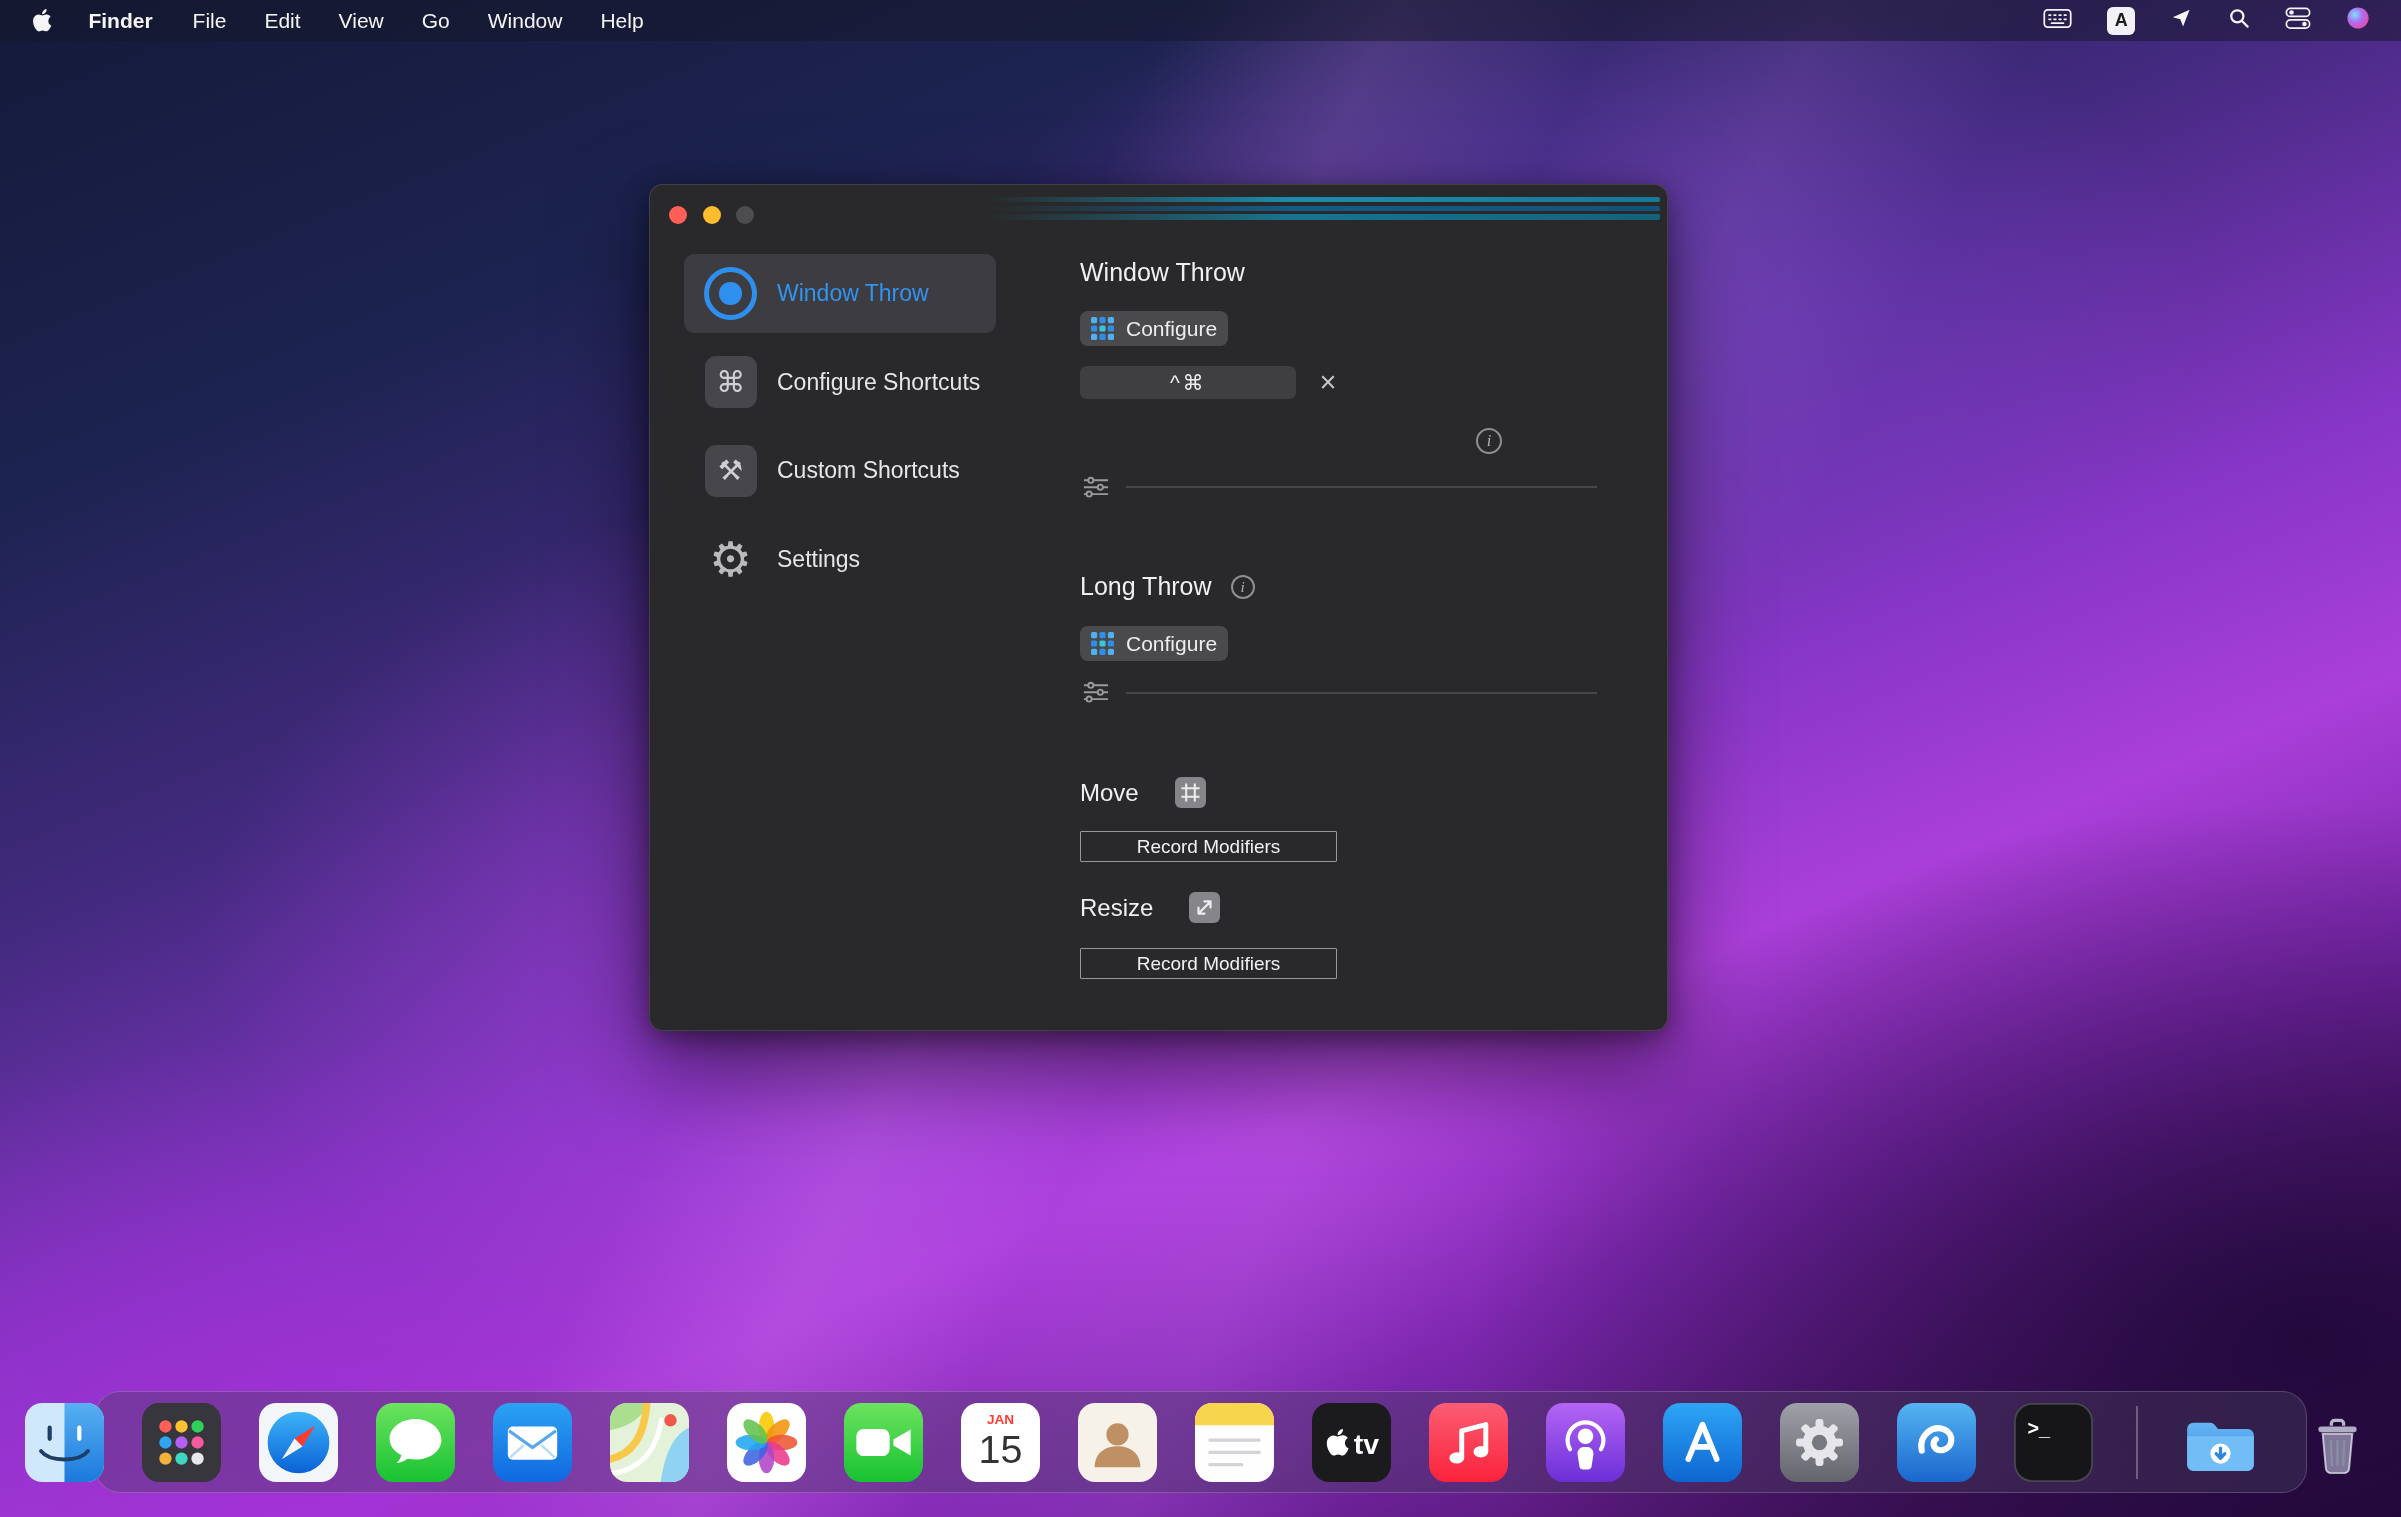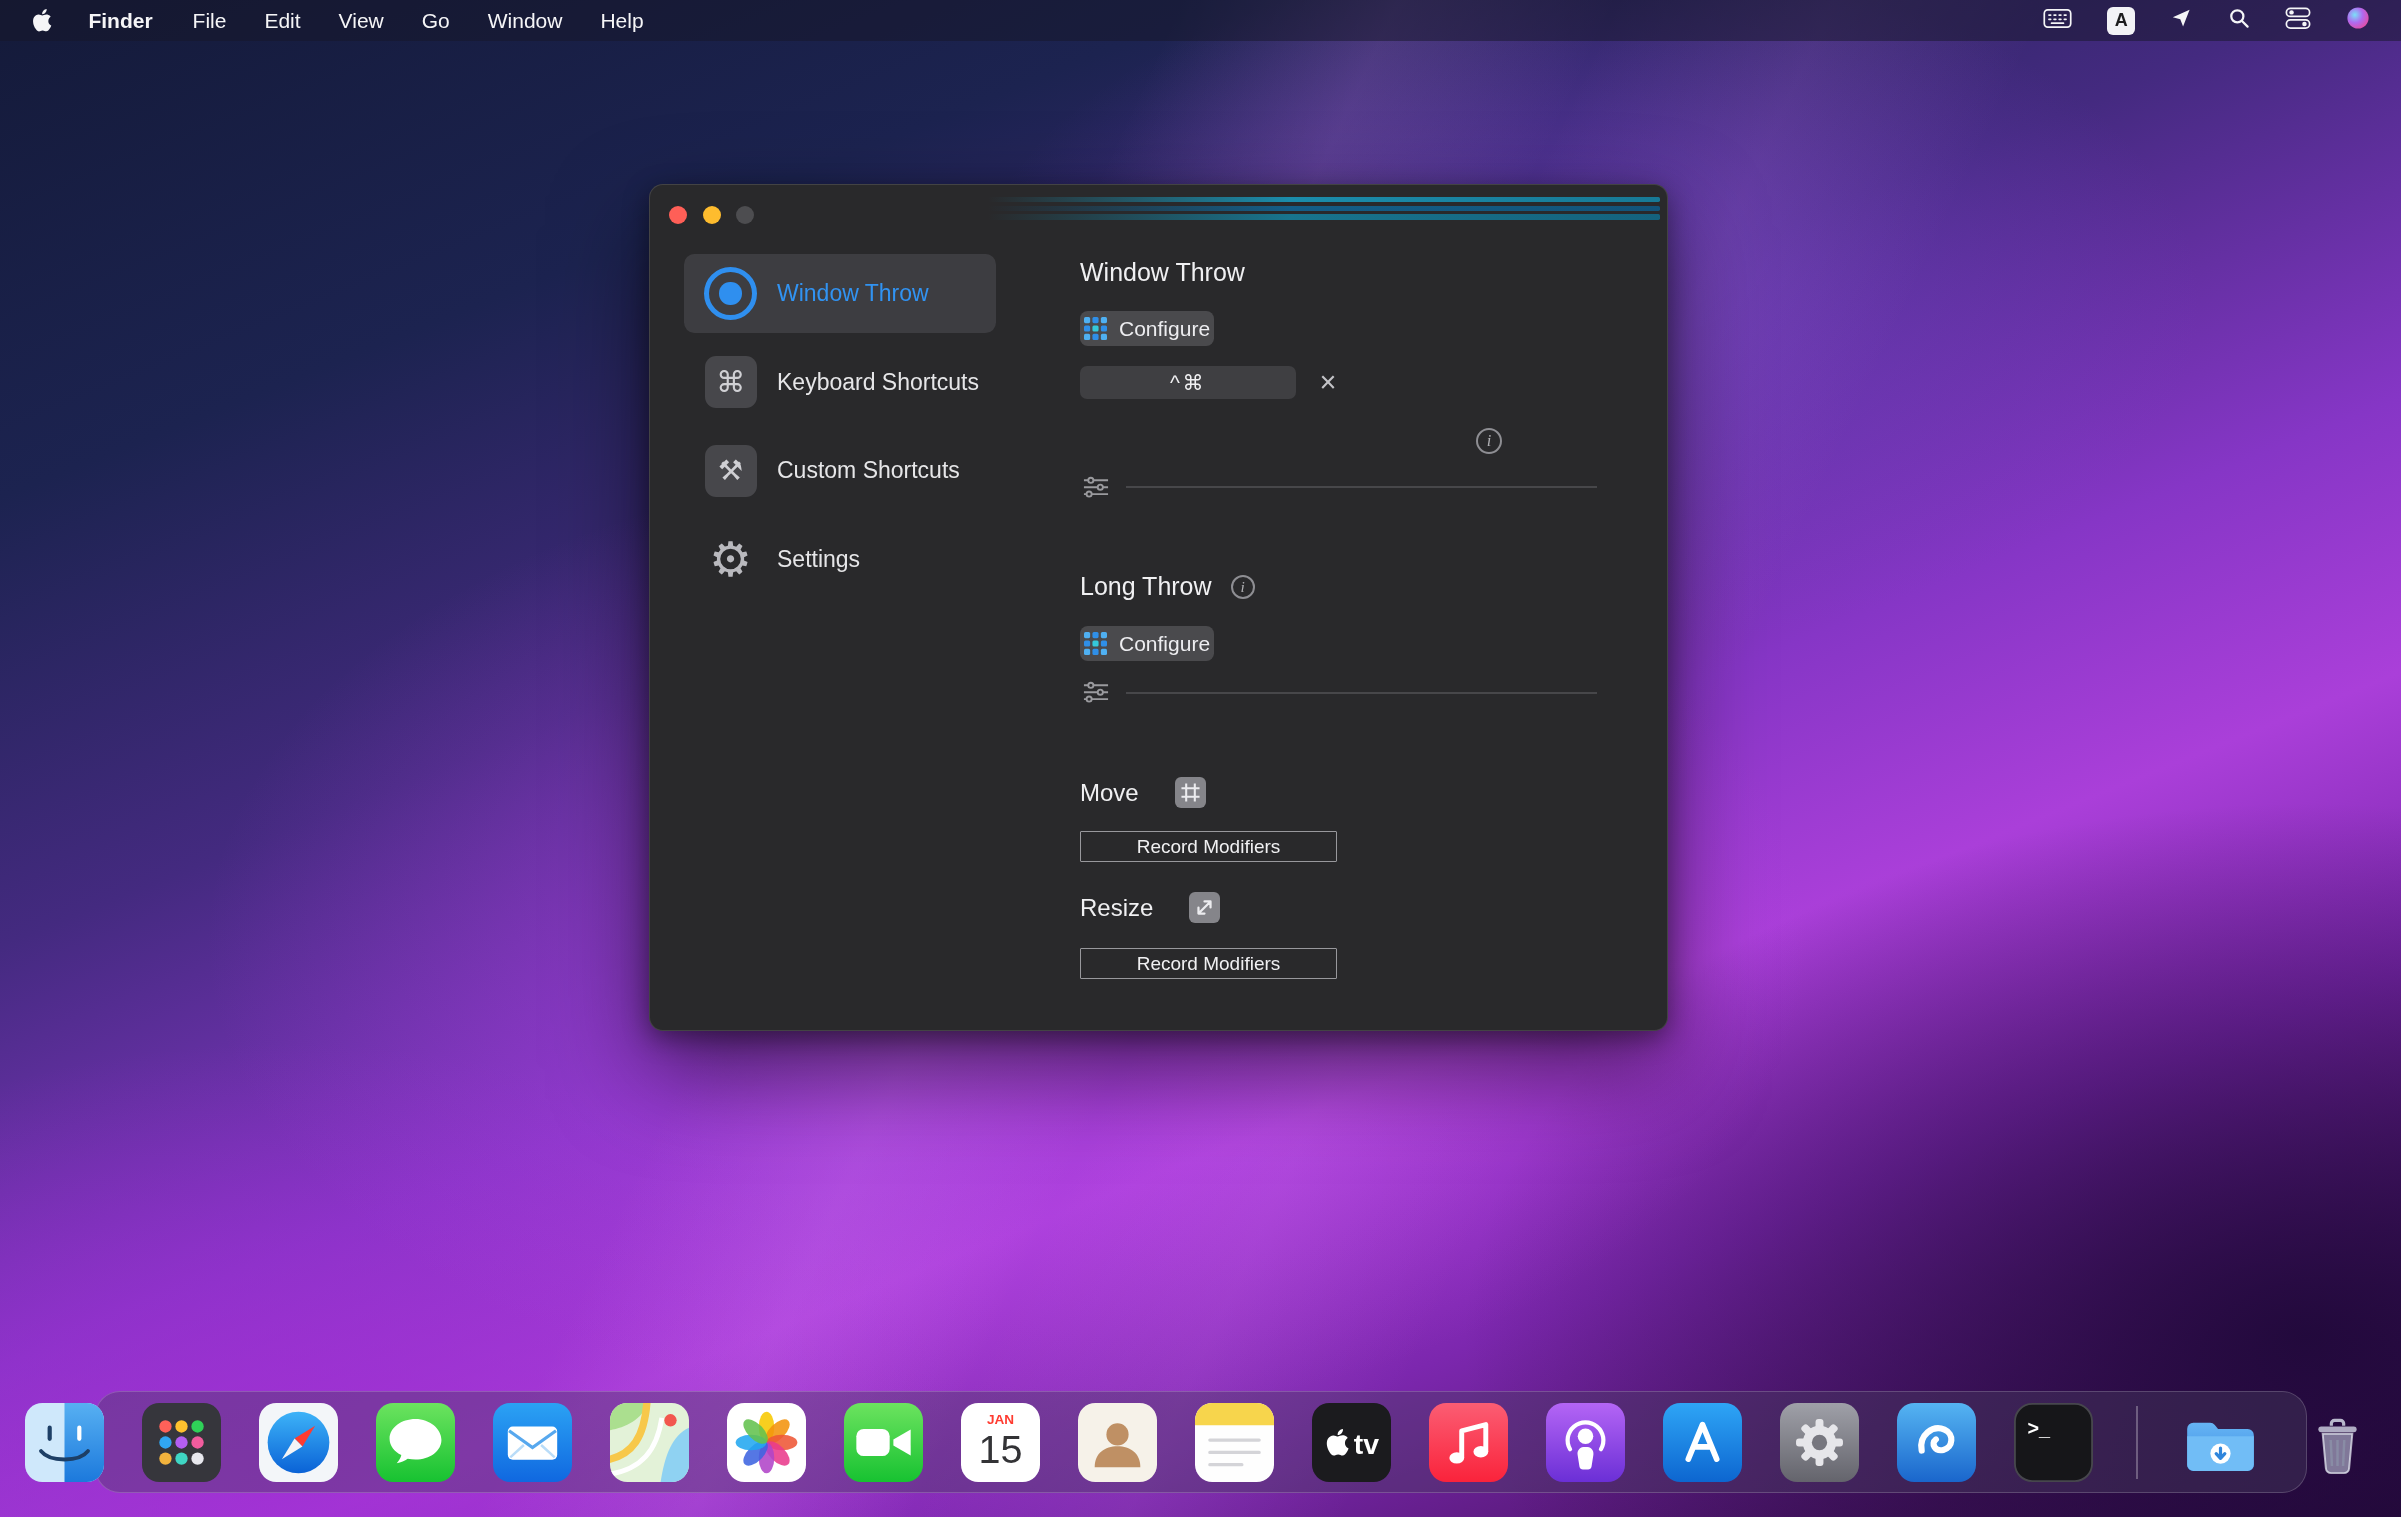--- a/index.html
+++ b/index.html
@@ -61,21 +61,21 @@
   .sb-tile{width:52px;height:52px;background:#47474b;border-radius:11.2px;display:flex;align-items:center;justify-content:center;}
   .glyph-cmd{font-size:29px;color:#d0d0d4;font-family:"DejaVu Sans",sans-serif;}
   .glyph-tools{font-size:28px;color:#cfcfd3;font-family:"DejaVu Sans",sans-serif;}
   .glyph-gear{font-size:48px;line-height:52px;color:#b9b9be;font-family:"DejaVu Sans",sans-serif;}
   
   .m-title{position:absolute;left:430px;font-size:25px;font-weight:500;color:#f0f0f2;display:flex;align-items:center;gap:19px;}
   .t-wt{top:73px;}
   .t-lt{top:387px;}
   .btn-configure{
     position:absolute;left:430px;height:35px;background:#4a4a4d;border-radius:7.8px;
-    display:flex;align-items:center;gap:12px;padding:0 4px;color:#ededf0;font-size:21px;cursor:default;
+    display:flex;align-items:center;gap:12px;padding:0 11px;color:#ededf0;font-size:21px;cursor:default;
   }
   .cfg-1{top:126px;} .cfg-2{top:441px;}
   .shortcut-field{
     position:absolute;left:430px;top:181px;width:216px;height:33px;background:#3f3f42;border-radius:7px;
     display:flex;align-items:center;justify-content:center;color:#f0f0f2;font-size:21px;letter-spacing:2.6px;
   }
   .clear-btn{position:absolute;left:659px;top:178px;width:38px;height:38px;display:flex;align-items:center;justify-content:center;color:#c4c4c8;font-size:29px;cursor:default;}
   .record-mouse{
     position:absolute;left:426px;top:231px;width:378px;height:41px;border:2.6px solid #3d9fb8;border-radius:10.4px;
     background:#242426;display:flex;align-items:center;padding-left:19px;gap:19px;box-sizing:border-box;
@@ -197,21 +197,21 @@
           </span>
       </span>
       <span class="sb-label">Window Throw</span>
     </div>
     <div class="sb-item">
       <span class="sb-iconbox">
         <span class="sb-tile">
             <span class="glyph-cmd">⌘</span>
           </span>
       </span>
-      <span class="sb-label">Keyboard Shortcuts</span>
+      <span class="sb-label">Configure Shortcuts</span>
     </div>
     <div class="sb-item">
       <span class="sb-iconbox">
         <span class="sb-tile">
             <span class="glyph-tools">⚒</span>
           </span>
       </span>
       <span class="sb-label">Custom Shortcuts</span>
     </div>
     <div class="sb-item">

